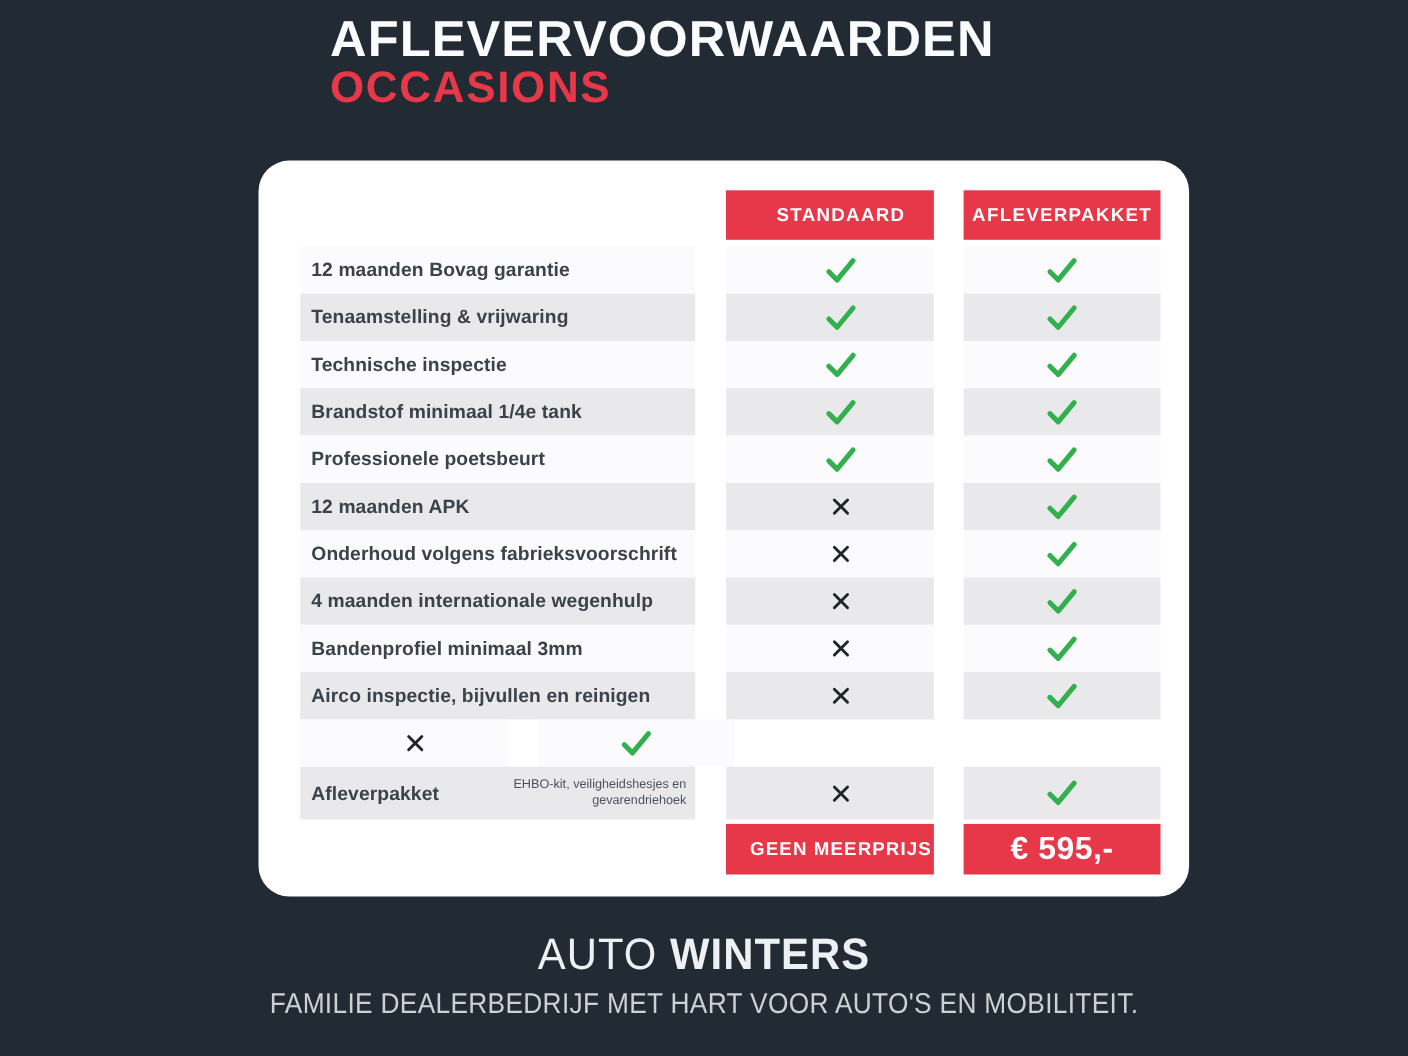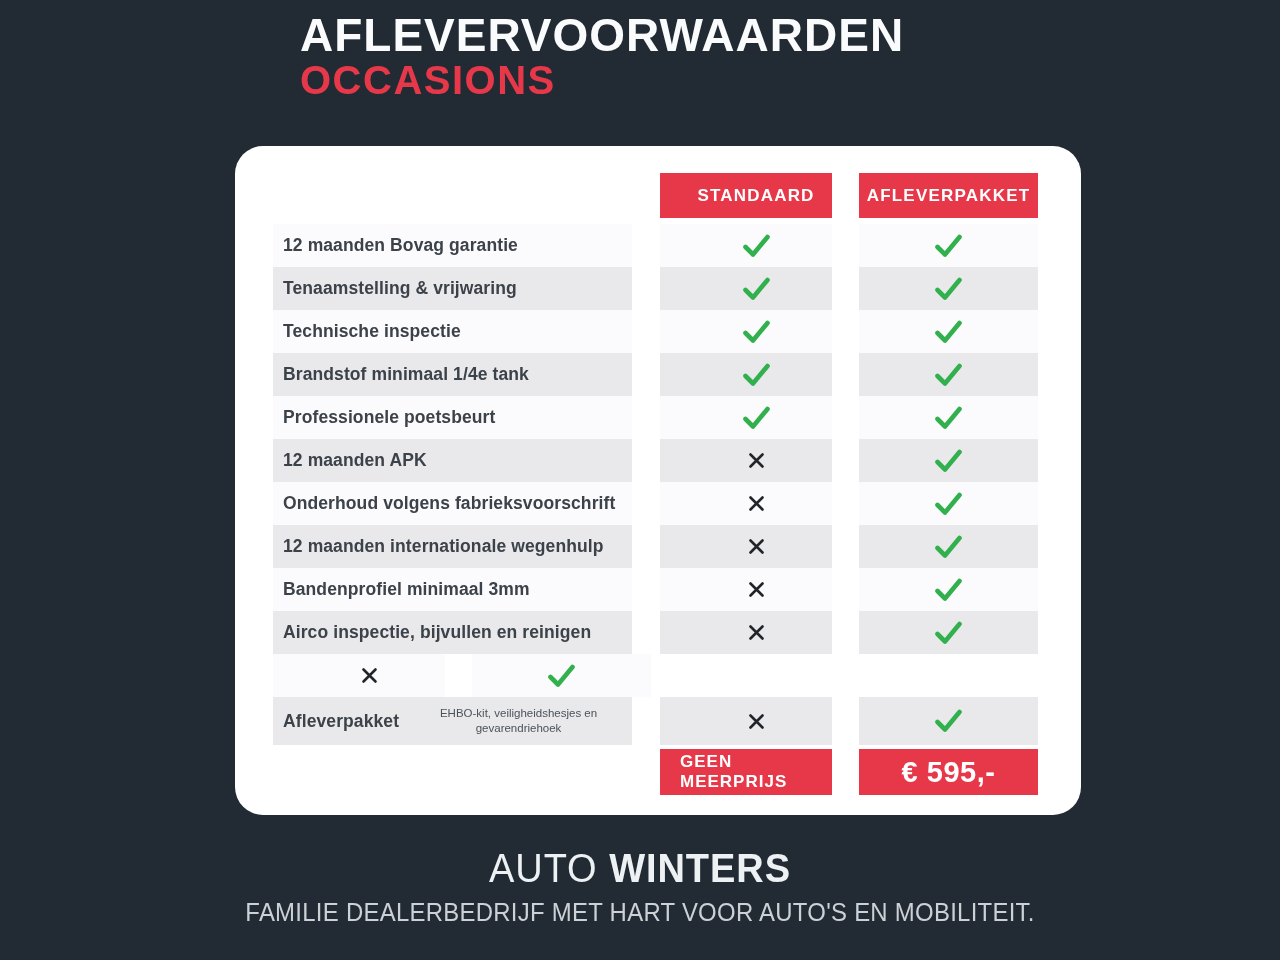--- a/index.html
+++ b/index.html
@@ -28,42 +28,42 @@
     font-size:40px;font-weight:bold;color:var(--accent-red);
     letter-spacing:1.5px;line-height:1.05;margin-top:0;
   }
   
   .card{
     position:absolute;left:235px;top:146px;width:846px;height:669px;
     background:#ffffff;border-radius:28px;
   }
   .table{position:absolute;left:38px;top:27px;}
   .spacer{width:359px;margin-right:28px;}
-  .cell-s{width:172px;margin-right:27px;padding-left:20px;}
+  .cell-s{width:189px;margin-right:27px;padding-left:20px;}
   .cell-a{width:179px;}
   .header-row{display:flex;height:45px;margin-bottom:6px;}
   .col-header{
     background:var(--accent-red);color:#ffffff;
     display:flex;align-items:center;justify-content:center;
     font-weight:bold;font-size:17px;letter-spacing:1.2px;
   }
   .row{display:flex;height:43px;}
   #rows .row:last-child{height:48px;}
   .row.light .label-cell,.row.light .check-cell{background:var(--row-light);}
   .row.gray  .label-cell,.row.gray  .check-cell{background:var(--row-gray);}
   .label-cell{
     width:359px;margin-right:28px;display:flex;align-items:center;
     padding-left:10px;
   }
   .row-label{
     font-weight:bold;font-size:17.5px;color:var(--label-text);
     white-space:nowrap;letter-spacing:0.1px;
   }
   .row-note{
-    flex:1;text-align:center;font-size:11.5px;color:#4c525a;
+    flex:1;text-align:right;font-size:11.5px;color:#4c525a;
     line-height:1.3;padding:0 8px 0 14px;
   }
   .check-cell{display:flex;align-items:center;justify-content:center;}
   .price-row{display:flex;height:46px;margin-top:4px;}
   .price-box{
     background:var(--accent-red);color:#ffffff;font-weight:bold;
     display:flex;align-items:center;justify-content:center;
   }
   .price-small{font-size:17px;letter-spacing:1px;}
   .price-big{font-size:29px;letter-spacing:0.5px;}
@@ -212,21 +212,21 @@
 </div>
     <div class="cell-a check-cell">
   <svg width="29" height="24" viewBox="0 0 29 24">
     <path d="M3.5 13 L11 20.5 L25.5 3" fill="none" stroke="var(--check-green)" stroke-width="4.6" stroke-linecap="round" stroke-linejoin="round"></path>
   </svg>
 </div>
   </div>
 
   <div class="row gray">
     <div class="label-cell">
-      <span class="row-label">12 maanden internationale wegenhulp</span>
+      <span class="row-label">4 maanden internationale wegenhulp</span>
 
     </div>
     <div class="cell-s check-cell">
   <svg width="19" height="19" viewBox="0 0 19 19">
     <path d="M3.5 3.5 L15.5 15.5 M15.5 3.5 L3.5 15.5" fill="none" stroke="var(--cross-dark)" stroke-width="2.6" stroke-linecap="round"></path>
   </svg>
 </div>
     <div class="cell-a check-cell">
   <svg width="29" height="24" viewBox="0 0 29 24">
     <path d="M3.5 13 L11 20.5 L25.5 3" fill="none" stroke="var(--check-green)" stroke-width="4.6" stroke-linecap="round" stroke-linejoin="round"></path>

